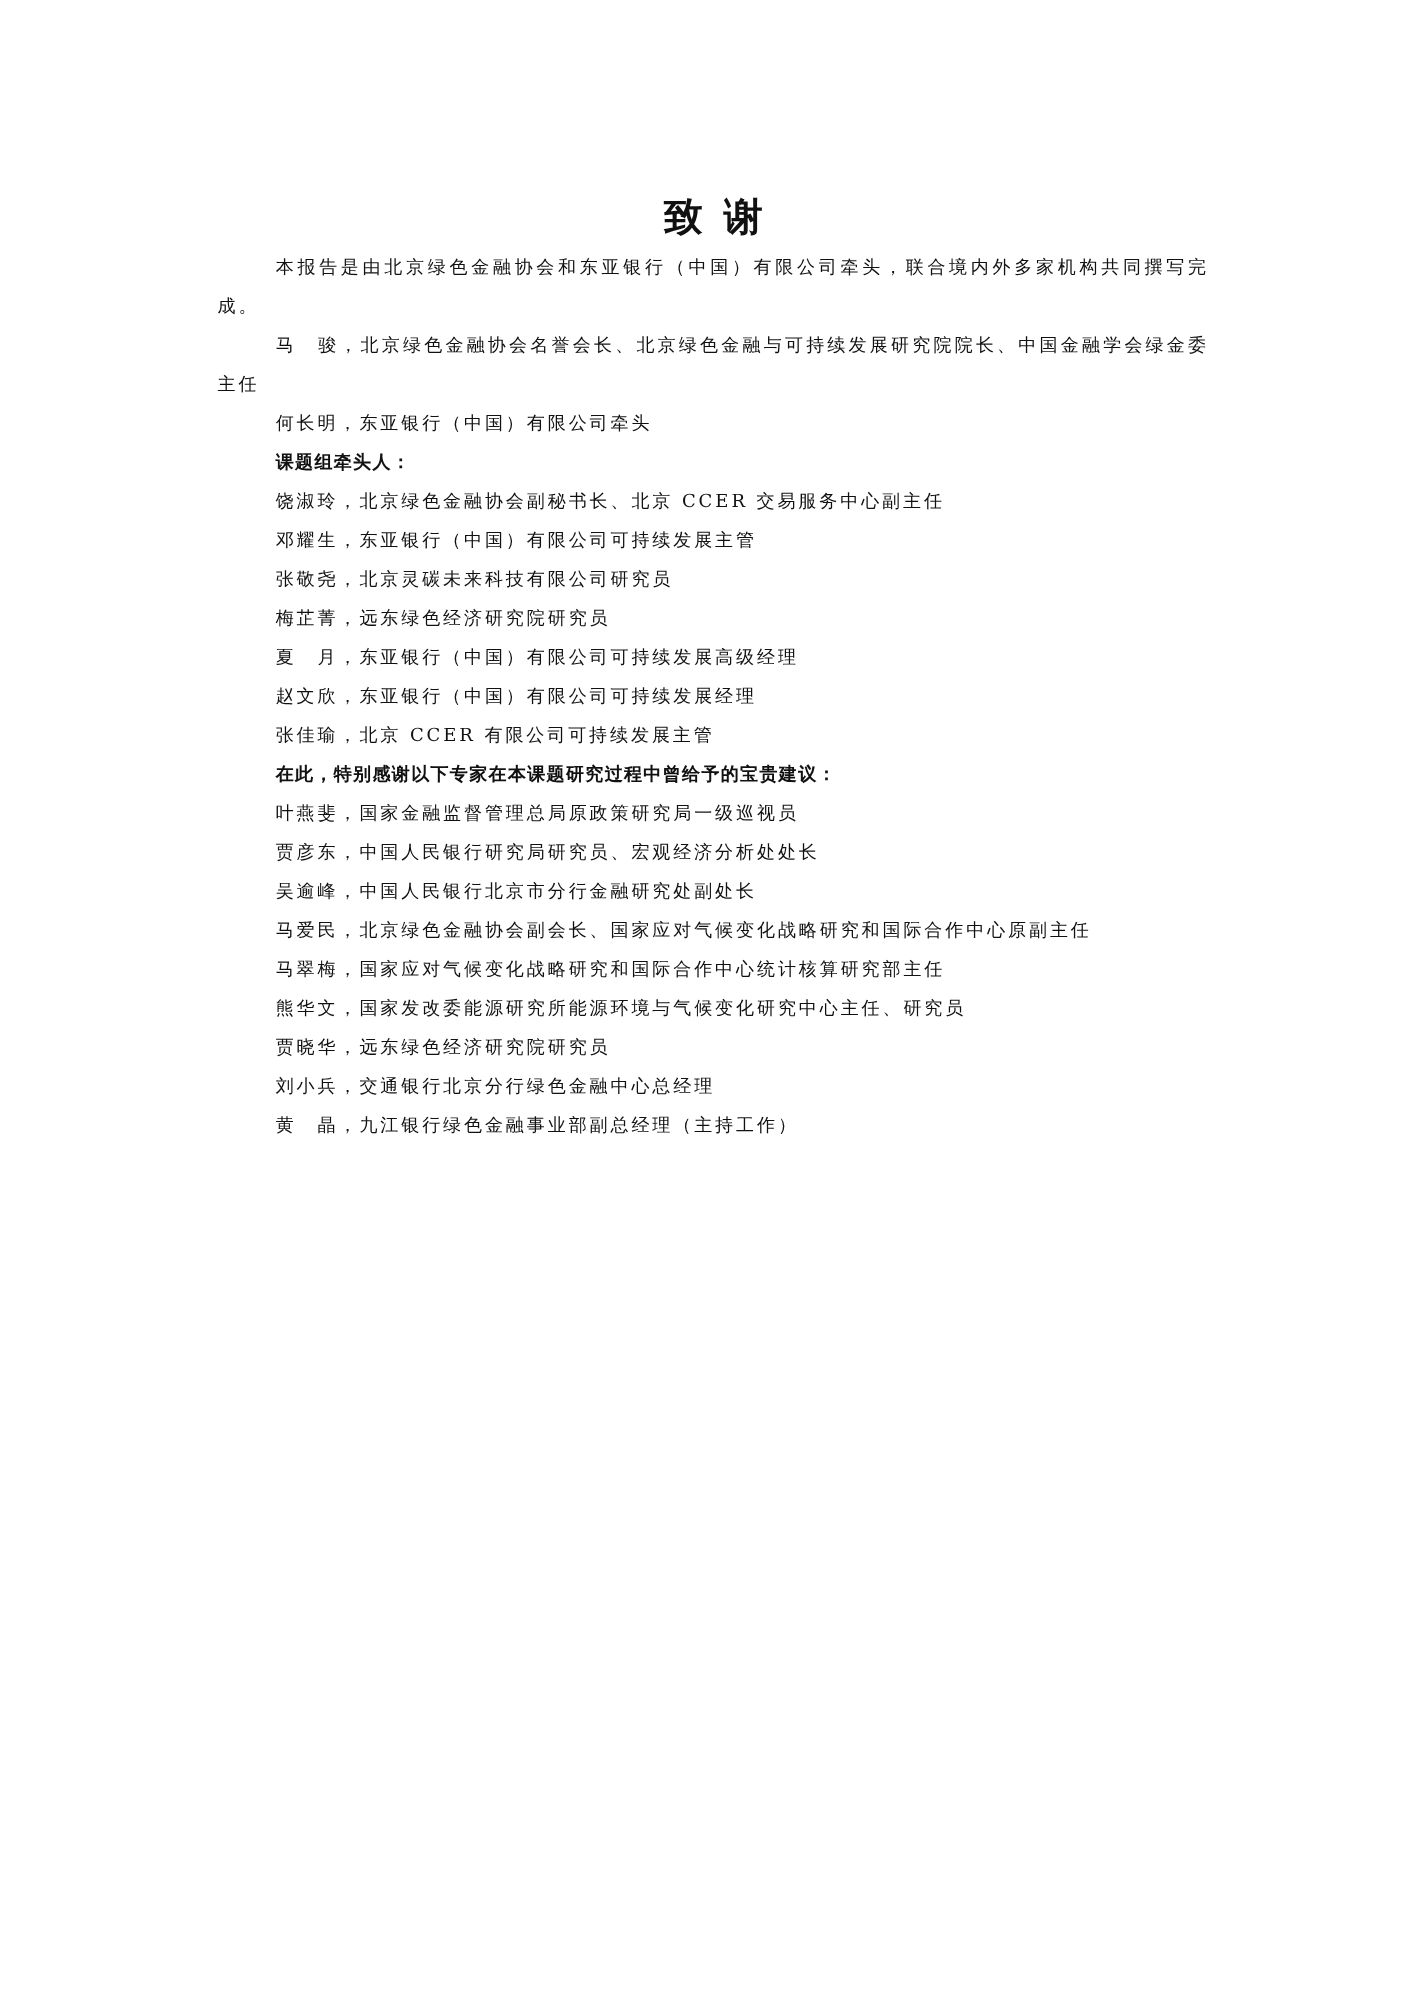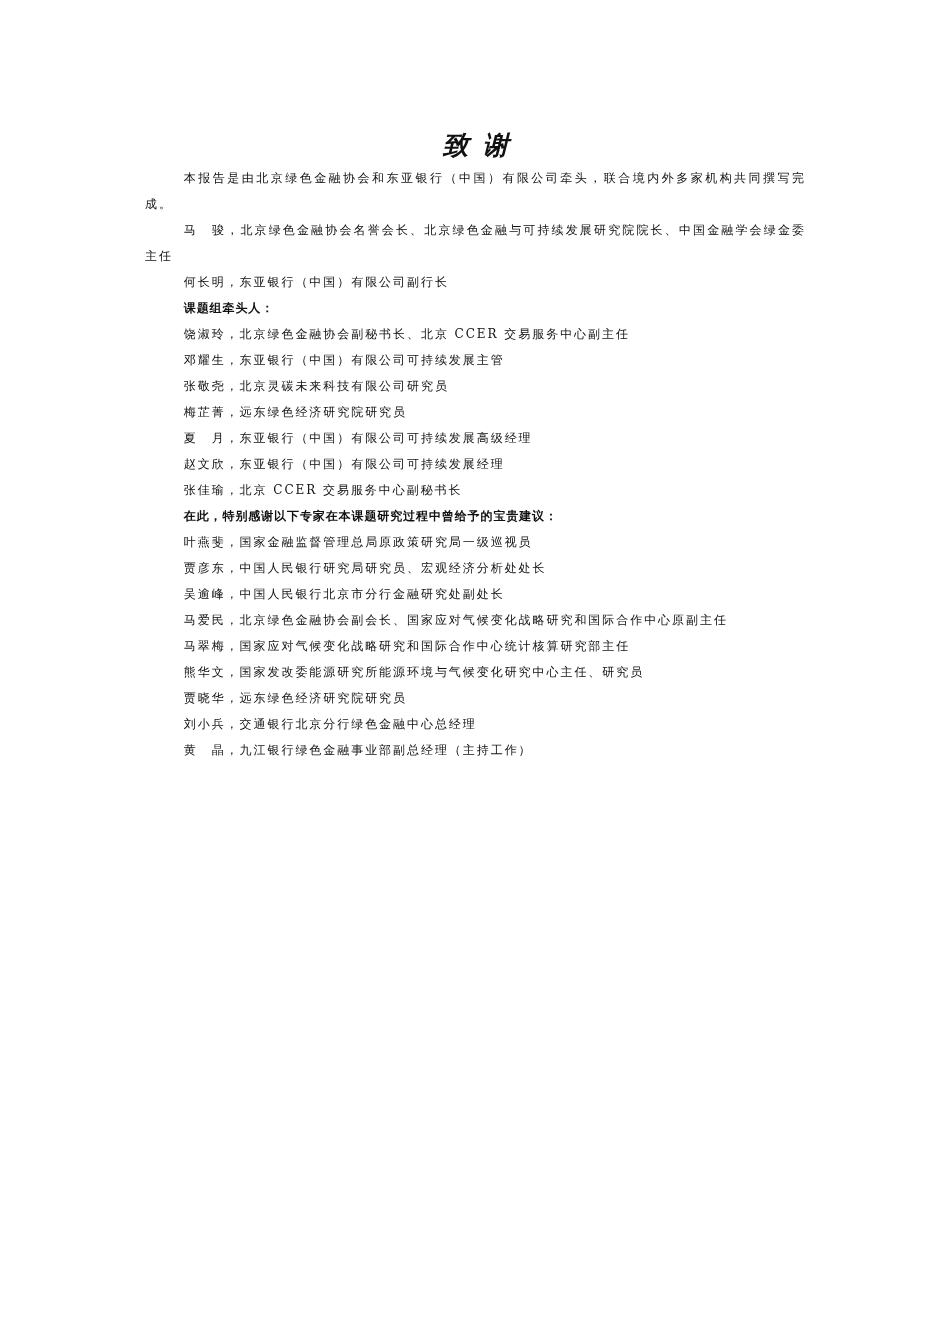--- a/index.html
+++ b/index.html
@@ -23,21 +23,20 @@
     }
     .title {
       text-align: center;
       font-family: "DejaVu Sans", "Liberation Sans", sans-serif;
       font-weight: bold;
       font-size: 26px;
       letter-spacing: 14px;
       height: 40px;
       line-height: 40px;
       margin: 0 0 0 14px;
-      font-style: italic;
     }
     .para {
       font-size: 12px;
       line-height: 26px;
       margin: 0;
       text-indent: 38.8px;
       text-align: justify;
       letter-spacing: 1.95px;
       white-space: normal;
       word-break: break-all;
@@ -50,31 +49,31 @@
   </style>
 </head>
 <body>
 
 <div class="page">
   <h1 class="title">致谢</h1>
 
   <p class="para">本报告是由北京绿色金融协会和东亚银行（中国）有限公司牵头，联合境内外多家机构共同撰写完成。</p>
 
   <p class="para">马　骏，北京绿色金融协会名誉会长、北京绿色金融与可持续发展研究院院长、中国金融学会绿金委主任</p>
-  <p class="para">何长明，东亚银行（中国）有限公司副行长</p>
+  <p class="para">何长明，东亚银行（中国）有限公司牵头</p>
 
   <p class="para heading">课题组牵头人：</p>
   <p class="para">饶淑玲，北京绿色金融协会副秘书长、北京 CCER 交易服务中心副主任</p>
   <p class="para">邓耀生，东亚银行（中国）有限公司可持续发展主管</p>
 
   <p class="para">张敬尧，北京灵碳未来科技有限公司研究员</p>
   <p class="para">梅芷菁，远东绿色经济研究院研究员</p>
   <p class="para">夏　月，东亚银行（中国）有限公司可持续发展高级经理</p>
   <p class="para">赵文欣，东亚银行（中国）有限公司可持续发展经理</p>
-  <p class="para">张佳瑜，北京 CCER 交易服务中心副秘书长</p>
+  <p class="para">张佳瑜，北京 CCER 有限公司可持续发展主管</p>
 
   <p class="para heading">在此，特别感谢以下专家在本课题研究过程中曾给予的宝贵建议：</p>
   <p class="para">叶燕斐，国家金融监督管理总局原政策研究局一级巡视员</p>
   <p class="para">贾彦东，中国人民银行研究局研究员、宏观经济分析处处长</p>
   <p class="para">吴逾峰，中国人民银行北京市分行金融研究处副处长</p>
   <p class="para">马爱民，北京绿色金融协会副会长、国家应对气候变化战略研究和国际合作中心原副主任</p>
   <p class="para">马翠梅，国家应对气候变化战略研究和国际合作中心统计核算研究部主任</p>
   <p class="para">熊华文，国家发改委能源研究所能源环境与气候变化研究中心主任、研究员</p>
   <p class="para">贾晓华，远东绿色经济研究院研究员</p>
   <p class="para">刘小兵，交通银行北京分行绿色金融中心总经理</p>

